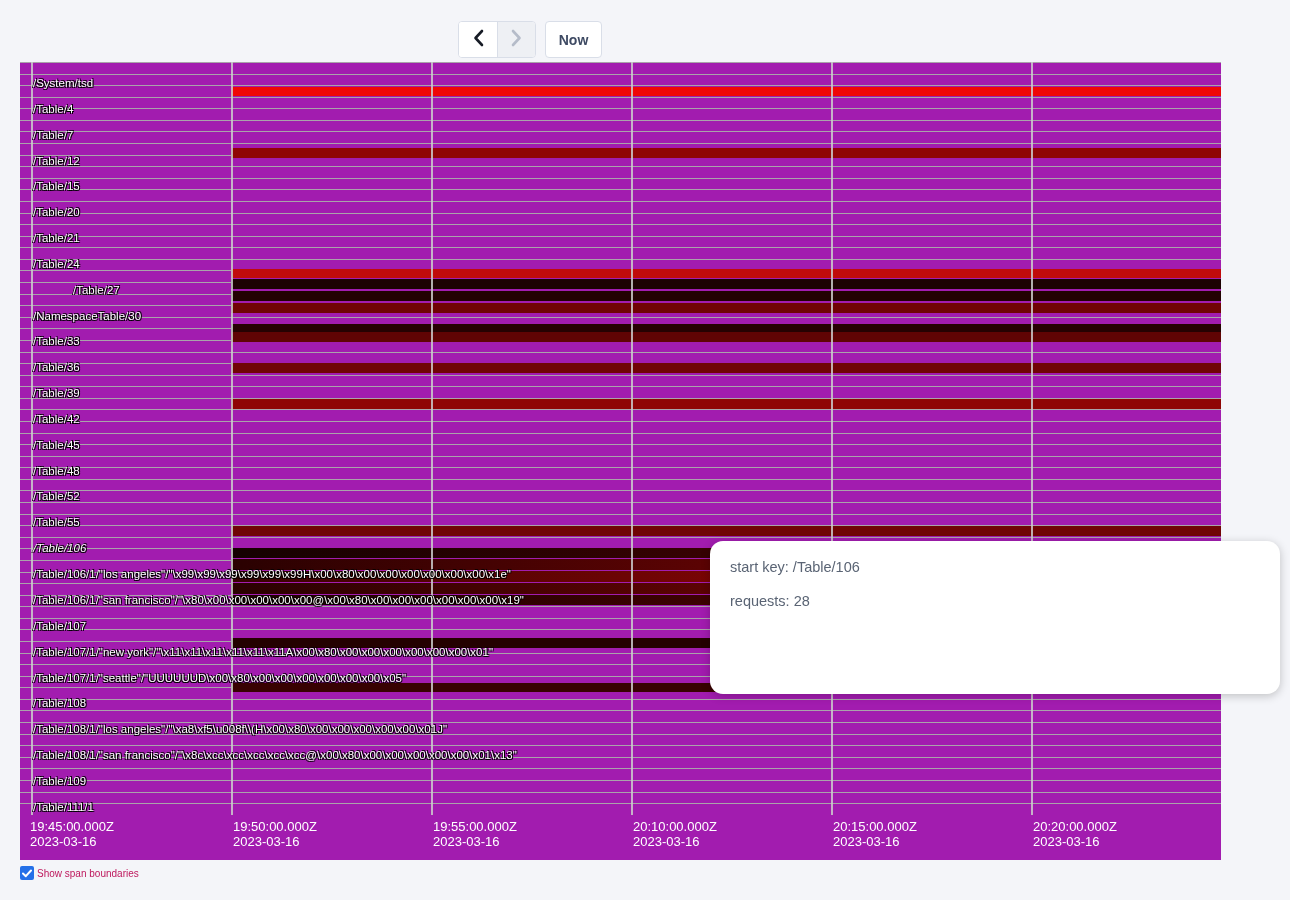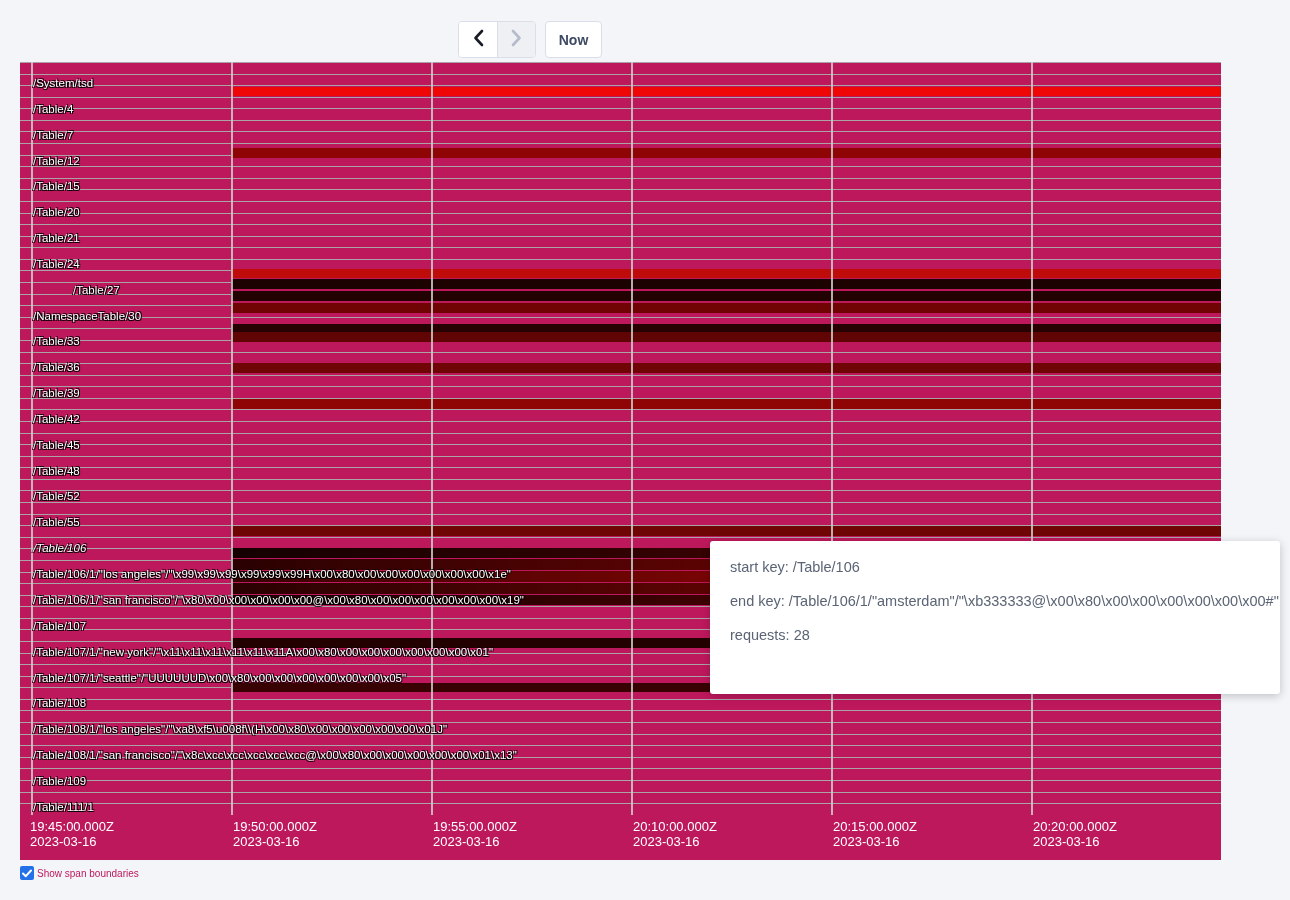--- a/index.html
+++ b/index.html
@@ -22,32 +22,32 @@
   .nav-btn { width:38px; height:100%; display:flex; align-items:center; justify-content:center;
     background:#fff; border:none; cursor:pointer; }
   .nav-btn.disabled { background:#eef0f4; cursor:default; }
   .nav-btn + .nav-btn { border-left:1px solid #d9dee8; }
 
   .now-btn { position:absolute; left:545px; top:21px; width:57px; height:37px;
     background:#fff; border:1px solid #d9dee8; border-radius:4px;
     font-family:"Liberation Sans", sans-serif; font-size:14px; font-weight:bold; color:#3e4a63; cursor:pointer; }
 
   
-  .chart { position:absolute; left:20px; top:62px; width:1201px; height:798px; background:#be185d; }
+  .chart { position:absolute; left:20px; top:62px; width:1201px; height:798px; background:#a21caf; }
   .hgrid { position:absolute; left:0; top:0; width:100%; height:753px;
     background:repeating-linear-gradient(to bottom, rgba(170,170,170,.95) 0 1px, transparent 1px 11.58px); }
   .bar { position:absolute; left:211px; width:990px; }
   .vline { position:absolute; top:0; height:753px; width:2px; background:rgba(205,205,205,.85); }
   .row-label { position:absolute; left:13px; height:12px; line-height:12px; font-size:11.5px;
     color:#fff; white-space:nowrap; text-shadow:1px 1px 0 #000, -1px 1px 0 #000, 1px -1px 0 #000; }
   .axis-label { position:absolute; top:757px; color:#fff; font-size:13px; line-height:15px; white-space:nowrap; }
 
   
   .tooltip { position:absolute; left:710px; top:541px; width:570px; height:153px;
-    background:#fff; border-radius:3px; box-shadow:0 2px 10px rgba(0,0,0,.22);
+    background:#fff; border-radius:13px; box-shadow:0 2px 10px rgba(0,0,0,.22);
     padding:9px 20px; }
   .tooltip-line { font-size:14.5px; color:#5a6474; line-height:34px; white-space:nowrap; }
 
   
   .footer { position:absolute; left:20px; top:866px; display:flex; align-items:center; }
   .checkbox { width:14px; height:14px; background:#2470e8; border-radius:2px;
     display:flex; align-items:center; justify-content:center; cursor:pointer; flex:none; }
   .footer-label { margin-left:3px; font-size:10px; color:#be185d; cursor:pointer; }
 </style>
 </head>
@@ -159,21 +159,20 @@
         </div>
         <div class="axis-label" style="left: 1013px;">
           <div class="">20:20:00.000Z</div>
           <div class="">2023-03-16</div>
         </div>
       </div>
   </div>
 
   <div class="tooltip" id="tooltip">
       <div class="tooltip-line">start key: /Table/106</div>
-      <div class="tooltip-line">end key: /Table/106/1/"amsterdam"/"\xb333333@\x00\x80\x00\x00\x00\x00\x00\x00#"</div>
       <div class="tooltip-line">requests: 28</div>
     </div>
 
   <div class="footer">
     <span class="checkbox" role="checkbox" aria-checked="true">
       <span>
         <svg width="10" height="9" viewBox="0 0 10 9">
             <path d="M1 4.5 L3.8 7.2 L9 1.5" stroke="#fff" stroke-width="2" fill="none" stroke-linecap="round" stroke-linejoin="round"></path>
           </svg>
       </span>

